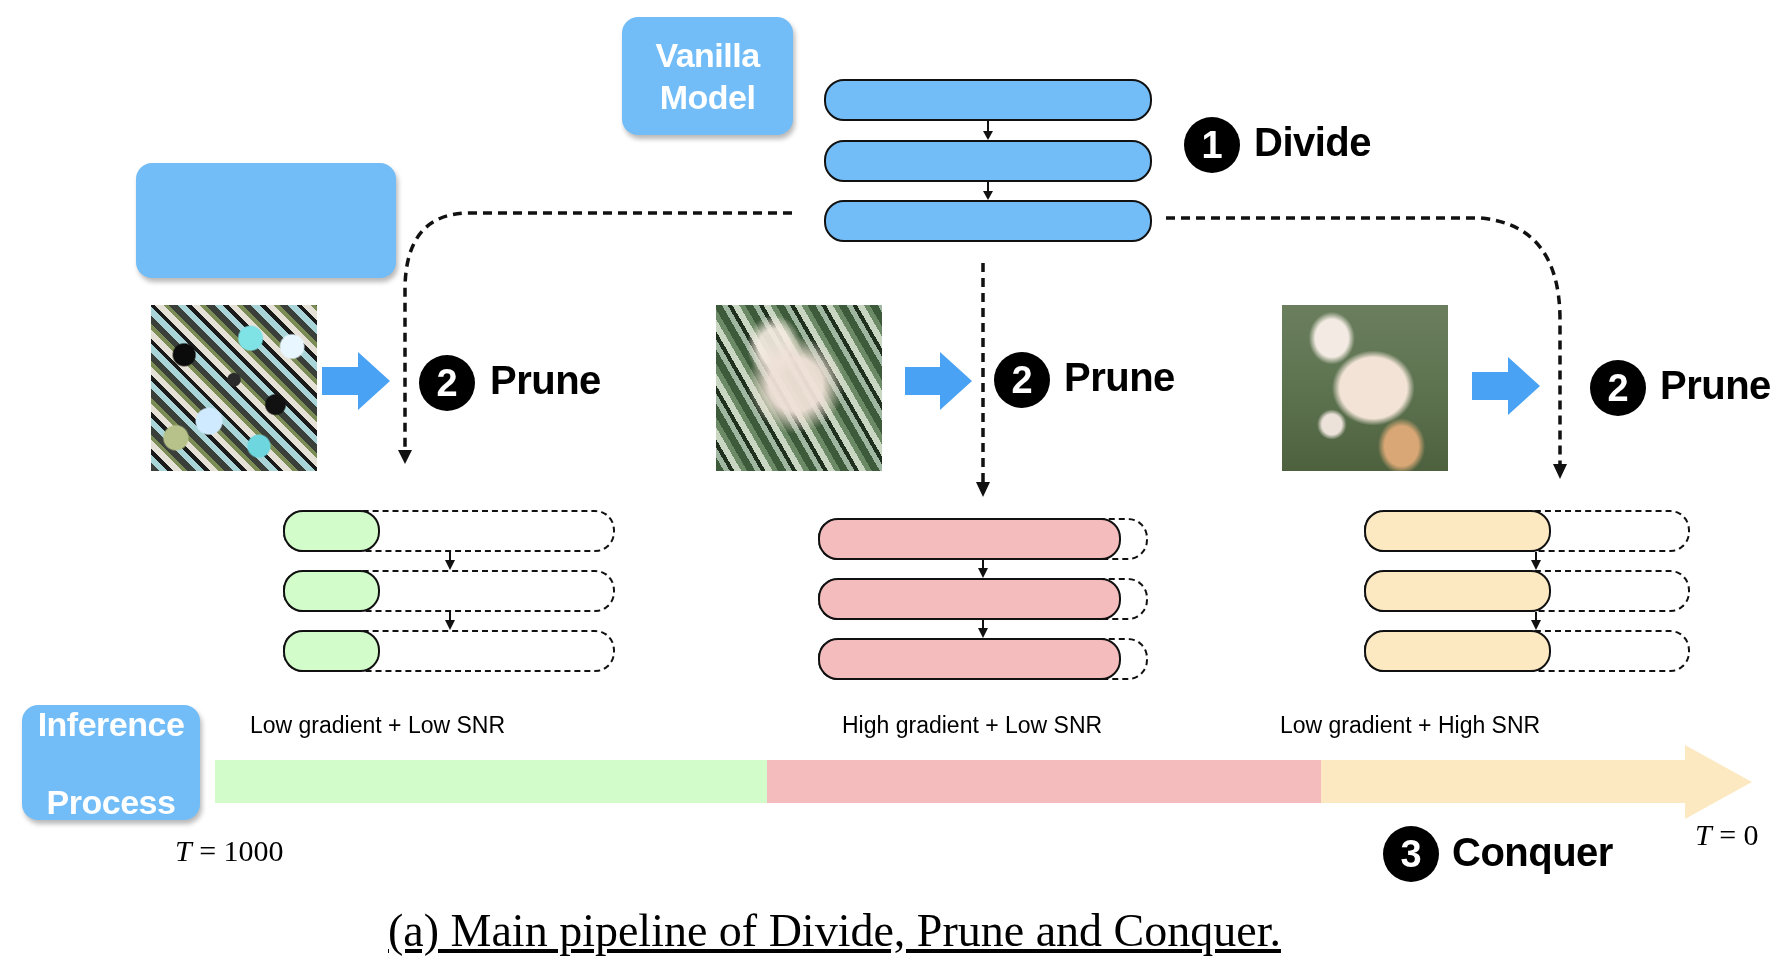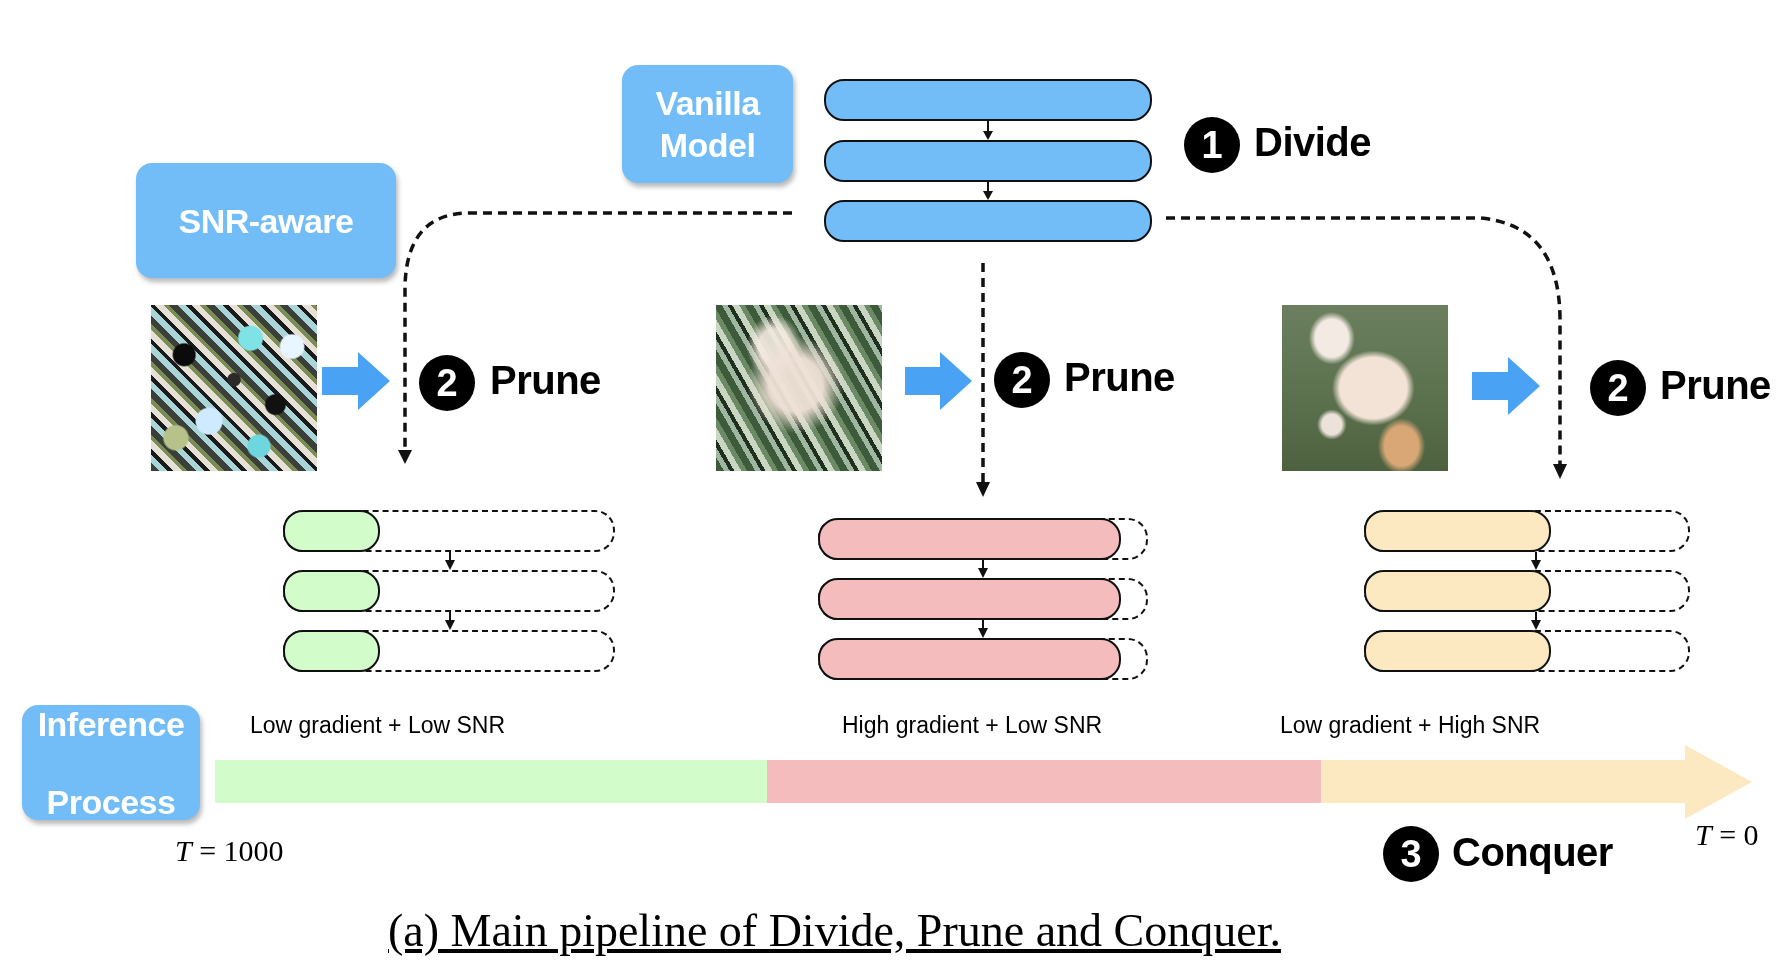--- a/index.html
+++ b/index.html
@@ -82,26 +82,25 @@
 
   <path d="M322,367 L358,367 L358,352 L390,381 L358,410 L358,395 L322,395 Z" fill="#4aa2f5"></path>
   <path d="M905,367 L940,367 L940,352 L972,381 L940,410 L940,395 L905,395 Z" fill="#4aa2f5"></path>
   <path d="M1472,372 L1508,372 L1508,357 L1540,386 L1508,415 L1508,400 L1472,400 Z" fill="#4aa2f5"></path>
 
   <rect x="215" y="760" width="552" height="43" fill="#d3fccb"></rect>
   <rect x="767" y="760" width="554" height="43" fill="#f4bcbd"></rect>
   <path d="M1321,760 L1685,760 L1685,745 L1752,782 L1685,819 L1685,803 L1321,803 Z" fill="#fce9c2"></path>
 </svg>
 
-<div class="label-box" style="left:622px; top:17px; width:171px; height:118px;margin-top:48px;">
+<div class="label-box" style="left:622px; top:17px; width:171px; height:118px;">
   <span>Vanilla</span>
   <span>Model</span>
 </div>
 <div class="label-box" style="left:136px; top:163px; width:260px; height:115px;">
-  <span>SNR-aware</span>
 </div>
 <div class="label-box" style="left:22px; top:705px; width:178px; height:115px;gap:36px;">
   <span>Inference</span>
   <span>Process</span>
 </div>
 
 <div>
   <div class="block block-blue" style="left:824px; top:79px; width:328px; height:42px;"></div>
   <div class="block block-blue" style="left:824px; top:140px; width:328px; height:42px;"></div>
   <div class="block block-blue" style="left:824px; top:200px; width:328px; height:42px;"></div>

